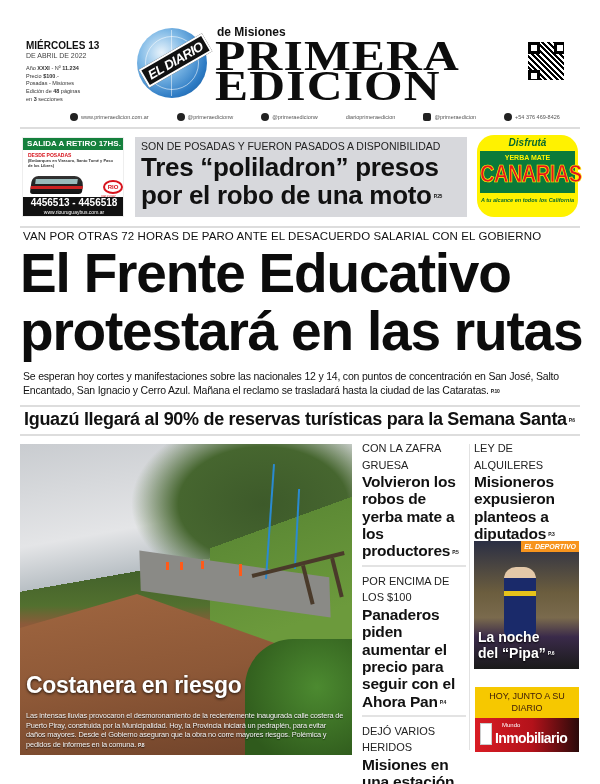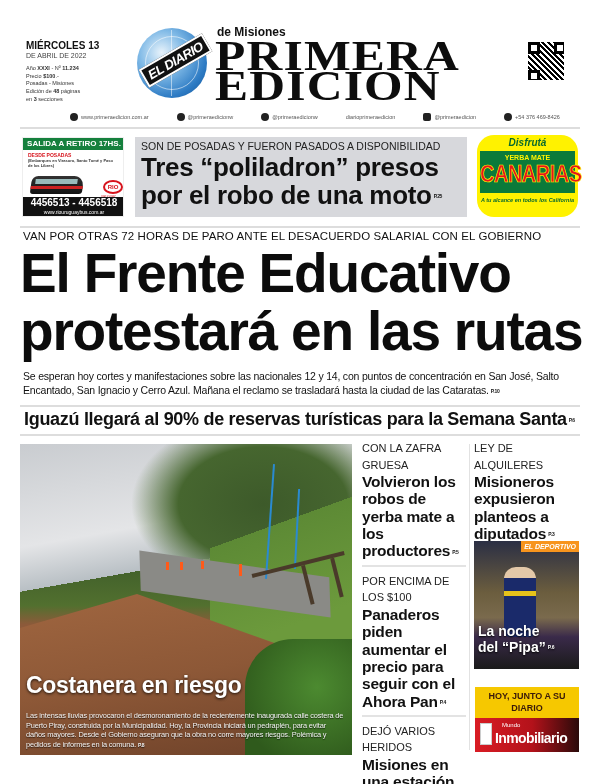--- a/index.html
+++ b/index.html
@@ -115,24 +115,24 @@
   .col-divider { position: absolute; left: 469px; top: 444px; width: 1px; height: 306px; background: #e2e2e2; }
   .brief { position: relative; }
   .brief .kicker { font-size: 11px; color: #222; line-height: 1.5; }
   .brief .headline { font-size: 15.5px; font-weight: bold; line-height: 1.12; color: #111; letter-spacing: -0.2px; }
   .brief-rule { height: 2px; background: #e3e3e3; margin: 5px 0 6px 0; }
 
   .sport-card { position: absolute; left: 474px; top: 541px; width: 105px; height: 128px; overflow: hidden;
     background: linear-gradient(180deg, #2b2f44 0%, #6b5d3e 40%, #7a6a4d 60%, #3a2a4a 75%, #1a1a1a 100%); }
   .sport-card .player { position: absolute; left: 30px; top: 26px; width: 32px; height: 70px; background: linear-gradient(180deg, #e3c8a8 0 16%, #1a2a6a 16% 34%, #e6c21a 34% 42%, #1a2a6a 42% 100%); border-radius: 12px 12px 6px 6px; }
   .sport-card .badge { position: absolute; right: 0; top: 0; background: #f7941d; color: #fff; font-size: 7px; font-weight: bold; font-style: italic; padding: 2px 3px; }
-  .sport-card .title { position: absolute; left: 4px; bottom: 14px; font-size: 14px; font-weight: bold; color: #fff; line-height: 1.1; text-shadow: 0 1px 2px #000; margin-top: 14px; }
+  .sport-card .title { position: absolute; left: 4px; bottom: 8px; font-size: 14px; font-weight: bold; color: #fff; line-height: 1.1; text-shadow: 0 1px 2px #000; margin-top: 14px; }
 
   .ad-inmo { position: absolute; left: 475px; top: 687px; width: 104px; height: 65px; }
-  .ad-inmo .yellow { height: 31px; background: #f6c800; color: #3a1a0a; text-align: center; font-size: 9px; font-weight: bold; line-height: 12px; padding-top: 3px; }
+  .ad-inmo .yellow { height: 31px; background: #f6c800; color: #3a1a0a; text-align: center; font-size: 9px; font-weight: normal; line-height: 12px; padding-top: 3px; }
   .ad-inmo .redbox { height: 34px; background: linear-gradient(90deg, #d91c24 0%, #b3121a 55%, #2a0a0a 100%); position: relative; }
   .ad-inmo .door { position: absolute; left: 5px; top: 5px; width: 12px; height: 22px; background: #fff; border: 1px solid #ccc; }
   .ad-inmo .mundo { position: absolute; left: 27px; top: 4px; font-size: 6px; color: #fff; }
   .ad-inmo .inmo { position: absolute; left: 20px; top: 12px; font-size: 14px; color: #fff; font-weight: bold; letter-spacing: -0.6px; }
 </style>
 </head>
 <body>
 
 <header class="masthead">
   <div class="edition-info">

